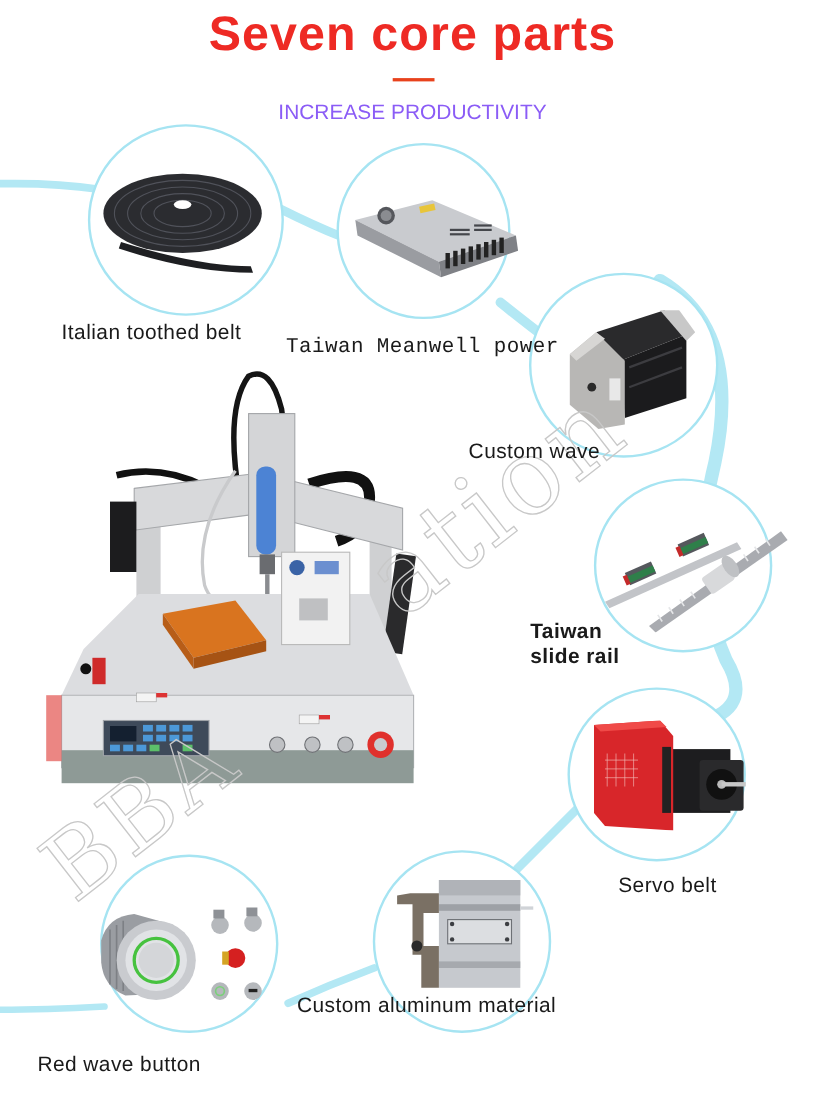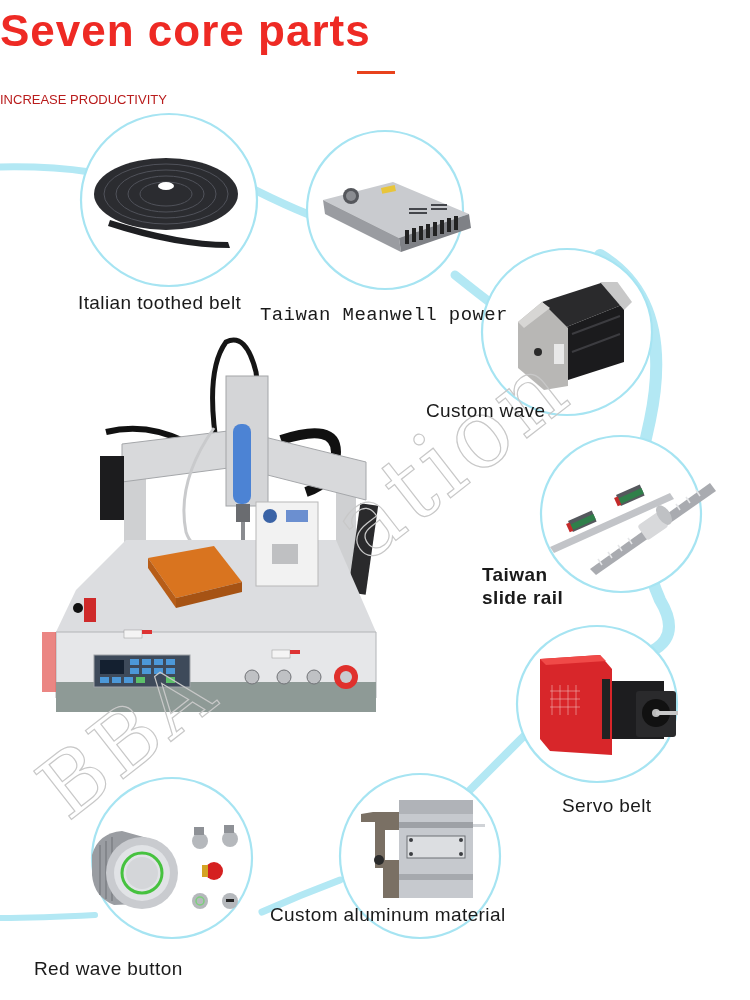--- a/index.html
+++ b/index.html
@@ -3,30 +3,30 @@
 <meta charset="utf-8">
 <style>
   html, body { margin: 0; padding: 0; }
   body {
     width: 750px; height: 1000px; position: relative; overflow: hidden;
     background: #ffffff;
     font-family: "Liberation Sans", "DejaVu Sans", sans-serif;
   }
   .title {
     position: absolute; left: 0; width: 750px; top: 6px;
-    text-align: left; font-weight: bold; font-size: 44px;
+    text-align: center; font-weight: bold; font-size: 44px;
     color: #ee2a24; letter-spacing: 1px; margin: 0;
   }
   .divider {
     position: absolute; left: 357px; top: 71px; width: 38px; height: 3px;
     background: #e8421c;
   }
   .subtitle {
     position: absolute; left: 0; width: 750px; top: 92px;
-    text-align: left; font-size: 13px; color: #b91c1c; letter-spacing: 0px;
+    text-align: center; font-size: 19px; color: #8b5cf6; letter-spacing: 0px;
   }
   svg.bg { position: absolute; left: 0; top: 0; }
   .label {
     position: absolute; font-size: 19px; color: #1a1a1a; white-space: nowrap;
     letter-spacing: 0.4px;
   }
   .label.multi { white-space: pre-line; line-height: 23px; }
   .watermark {
     position: absolute; color: transparent;
     -webkit-text-stroke: 1.2px #c8c8c8;
@@ -296,20 +296,20 @@
     <rect x="254" y="318" width="10" height="4" fill="#d33"></rect>
 
     <circle cx="42" cy="276" r="5" fill="#111"></circle>
     <rect x="48" y="266" width="12" height="24" fill="#cf2a2a"></rect>
   </svg>
 </div>
 
 <div class="watermark" style="left:80px;top:740px;transform:rotate(-38deg);font-size:84px;">BBA</div>
 <div class="watermark" style="left:380px;top:470px;transform:rotate(-38deg);font-size:96px;">ation</div>
 
-<div class="label" style="left:56px;top:292px;margin-left:22px;">Italian toothed belt</div>
+<div class="label" style="left:56px;top:292px;">Italian toothed belt</div>
 <div class="label" style="left:260px;top:304px;font-family:Liberation Mono, monospace;">Taiwan Meanwell power</div>
 <div class="label" style="left:426px;top:400px;">Custom wave</div>
 <div class="label multi" style="left:482px;top:563px;font-weight:bold;">Taiwan
 slide rail</div>
 <div class="label" style="left:562px;top:795px;">Servo belt</div>
 <div class="label" style="left:270px;top:904px;">Custom aluminum material</div>
 <div class="label" style="left:34px;top:958px;">Red wave button</div>
 
 </body></html>

